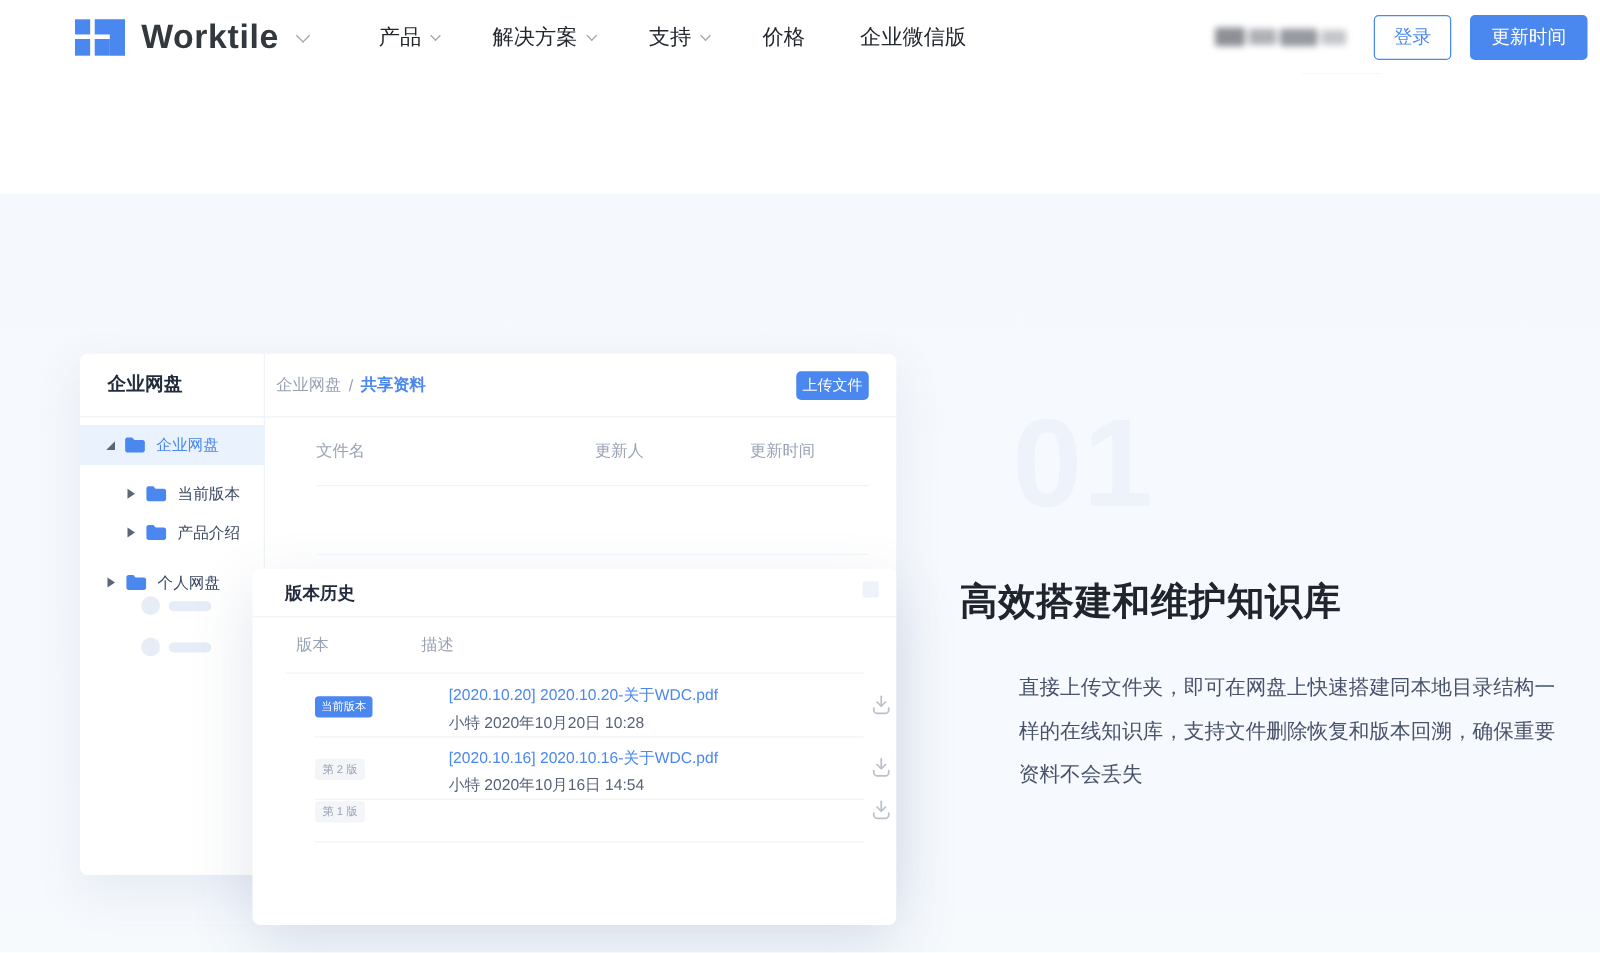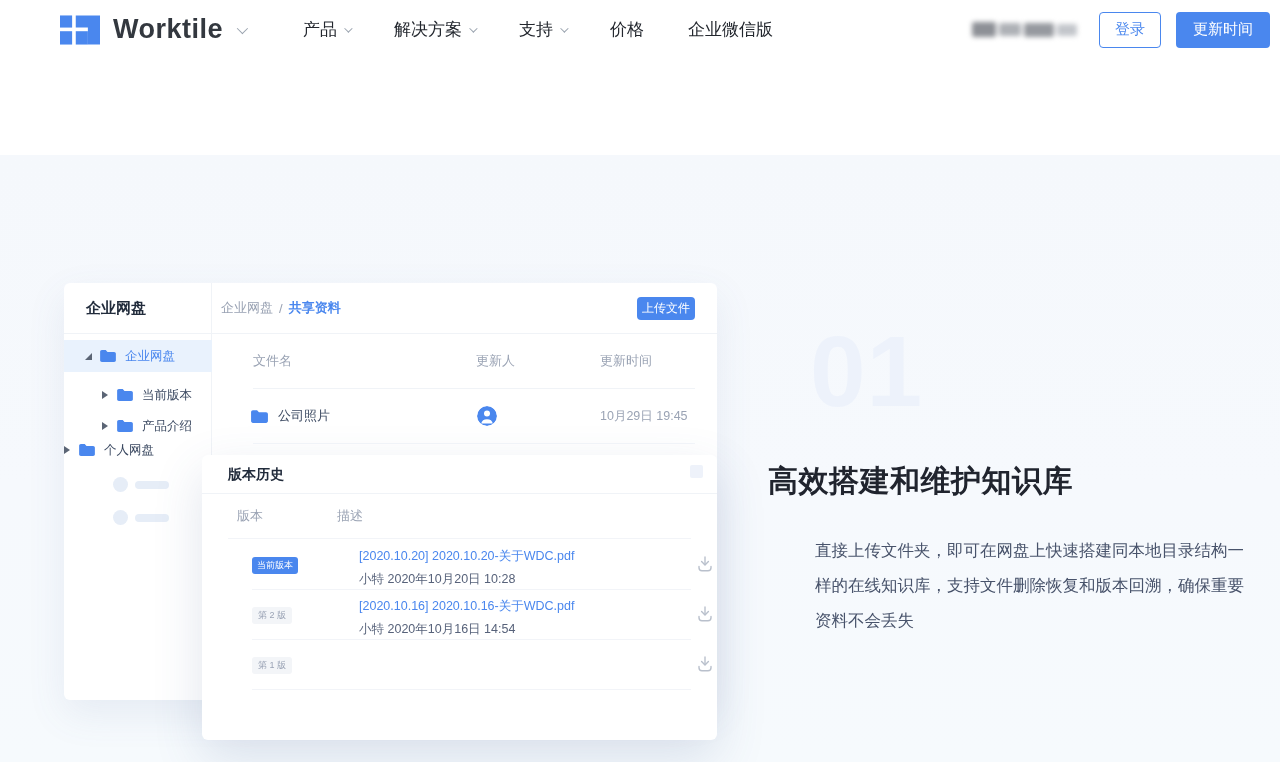--- a/index.html
+++ b/index.html
@@ -48,21 +48,21 @@
   .card-hdivider { position:absolute; left:0; right:0; top:50px; height:1px; background:#f0f3f7; }
   .sidebar { position:absolute; left:0; top:0; bottom:0; width:148px; border-right:1px solid #f0f3f7; }
   .sidebar-title { position:absolute; left:22px; top:0; height:50px; line-height:50px;
     font-size:15px; font-weight:600; color:#222c3c; }
   .tree-item { position:absolute; left:0; width:148px; height:32px; display:flex; align-items:center;
     font-size:12.5px; color:#3a4860; cursor:pointer; }
   .tree-item.selected { background:#e9f2fd; color:#4a87ee; }
   .ti-0 { top:57px; padding-left:21px; }
   .ti-1 { top:96px; padding-left:38px; }
   .ti-2 { top:127px; padding-left:38px; }
-  .ti-3 { top:151px; }
+  .ti-3 { top:167px; padding-left:22px; }
   .caret-open { width:0; height:0; border-bottom:7px solid #5b6575; border-left:7px solid transparent;
     margin-right:7px; flex:0 0 auto; }
   .caret-closed { width:0; height:0; border-left:6px solid #5b6575; border-top:4px solid transparent;
     border-bottom:4px solid transparent; margin-right:8px; flex:0 0 auto; }
   .folder-svg { width:18px; height:14px; margin-right:8px; flex:0 0 auto; }
   .skeleton-row { position:absolute; left:49px; display:flex; align-items:center; }
   .sk-0 { top:194px; } .sk-1 { top:227px; }
   .sk-circle { width:15px; height:15px; border-radius:50%; background:#e6edf7; }
   .sk-bar { width:34px; height:8px; border-radius:4px; background:#e6edf7; margin-left:7px; }
 
@@ -88,21 +88,21 @@
     border-radius:6px; box-shadow:0 18px 50px rgba(70,95,140,.16); }
   .modal-title { position:absolute; left:26px; top:0; height:38px; line-height:38px;
     font-size:14px; font-weight:600; color:#222c3c; }
   .modal-close { position:absolute; right:14px; top:10px; width:13px; height:13px;
     background:#eef2fa; border-radius:2px; cursor:pointer; }
   .modal-hdivider { position:absolute; left:0; right:0; top:38px; height:1px; background:#f0f3f7; }
   .mcol-h { position:absolute; top:38px; height:45px; line-height:45px; font-size:13px; color:#9aa3b4; }
   .mcolh-0 { left:35px; } .mcolh-1 { left:135px; }
   .mhead-divider { position:absolute; left:26px; right:26px; top:83px; height:1px; background:#f2f4f8; }
   .v-row { position:absolute; left:0; right:0; height:50px;margin-left:24px; }
-  .vr-0 { top:85px; } .vr-1 { top:135px; } .vr-2 { top:185px;padding-left:16px; }
+  .vr-0 { top:85px; } .vr-1 { top:135px; } .vr-2 { top:169px;padding-left:16px; }
   .v-row .sep { position:absolute; left:26px; right:26px; bottom:0; height:1px; background:#f2f4f8; }
   .v-badge { position:absolute; left:26px; top:17px; min-width:40px; height:17px; padding:0 5px;
     border-radius:3px; font-size:9px; line-height:17px; text-align:center; white-space:nowrap; }
   .v-badge.primary { background:#4a87ee; color:#fff; }
   .v-badge.default { background:#f3f5f8; color:#9aa3b5; }
   .v-desc { position:absolute; left:133px; top:8px; }
   .v-link { font-size:12.5px; color:#4a87ee; display:block; margin-bottom:4px; text-decoration:none; cursor:pointer; }
   .v-meta { font-size:12.5px; color:#57627a; }
   .dl-btn { position:absolute; left:468px; top:14px; width:22px; height:22px; border:none;
     background:transparent; cursor:pointer; padding:0; }
@@ -224,34 +224,20 @@
           <span>/</span>
           <span class="crumb-current">共享资料</span>
         </div>
         <button class="upload-btn">上传文件</button>
 
         <div class="col-h colh-0">文件名</div>
         <div class="col-h colh-1">更新人</div>
         <div class="col-h colh-2">更新时间</div>
         <div class="head-divider"></div>
 
-        <div class="file-row">
-          <svg class="folder-svg" viewBox="0 0 20 16">
-            <path d="M1 3.2 C1 2.1 1.9 1.2 3 1.2 h4.4 l2 2.2 H17 c1.1 0 2 .9 2 2 v7.4 c0 1.1 -.9 2 -2 2 H3 c-1.1 0 -2 -.9 -2 -2 Z" fill="#4a87ee"></path>
-          </svg>
-          <span class="file-name">公司照片</span>
-          <span class="avatar">
-            <svg width="20" height="20" viewBox="0 0 20 20">
-              <circle cx="10" cy="10" r="10" fill="#4a87ee"></circle>
-              <circle cx="10" cy="7.6" r="3" fill="#fff"></circle>
-              <path d="M4.2 17.5 a5.9 5.2 0 0 1 11.6 0 z" fill="#fff"></path>
-            </svg>
-          </span>
-          <span class="file-date">10月29日  19:45</span>
-        </div>
         <div class="row-divider"></div>
       </div>
     </div>
 
     <div class="modal-card">
       <div class="modal-title">版本历史</div>
       <div class="modal-close"></div>
       <div class="modal-hdivider"></div>
 
       <div class="mcol-h mcolh-0">版本</div>

